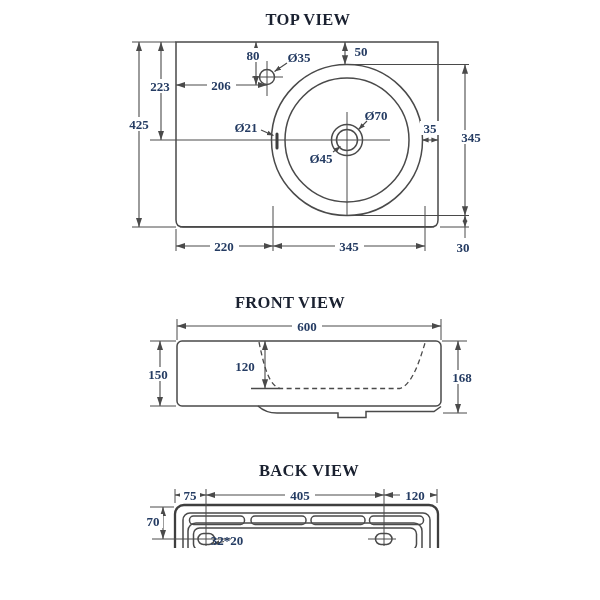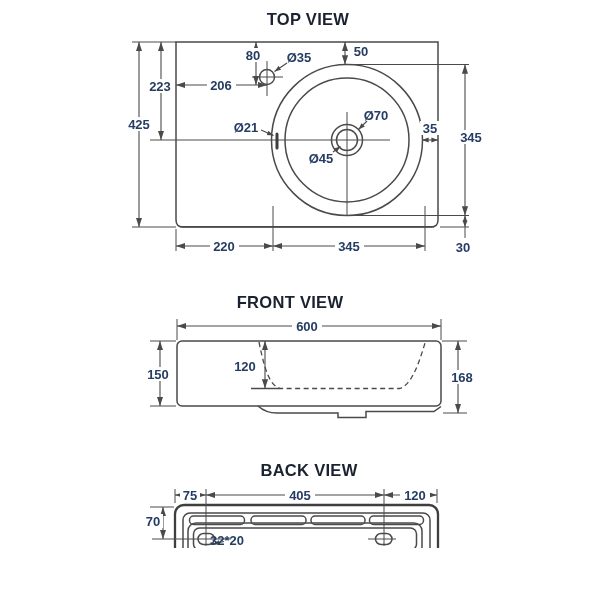--- a/index.html
+++ b/index.html
@@ -1,20 +1,20 @@
 <!DOCTYPE html>
 <html style="--line: #4a4a4a; --outline: #3e3e3e; --dim_text: #253c63; --title_text: #1a2130; --bg: #ffffff;"><head>
 <meta charset="utf-8">
 <style>
   :root{
     --line:#4a4a4a; --outline:#3e3e3e; --dim_text:#253c63; --title_text:#1a2130; --bg:#ffffff;
   }
   html,body{margin:0;padding:0;background:#fff;}
   .canvas{width:600px;height:548px;background:var(--bg);position:relative;overflow:hidden;
-          font-family:Liberation Sans, sans-serif;}
+          font-family:Liberation Serif, serif;}
   svg{position:absolute;left:0;top:0;}
   .ln{stroke:var(--line);fill:none;stroke-width:1.5;}
   .thk{stroke:var(--outline);fill:none;stroke-width:2.3;}
   .thin{stroke:var(--line);fill:none;stroke-width:1;}
   .dim{stroke:var(--line);fill:none;stroke-width:1.1;}
   .dash{stroke:var(--line);fill:none;stroke-width:1.3;stroke-dasharray:5 3.5;}
   .ah{fill:var(--line);}
   .bg{fill:var(--bg);}
   .dt{fill:var(--dim_text);font-size:13px;font-weight:700;text-anchor:middle;dominant-baseline:central;}
   .vt{fill:var(--title_text);font-size:16.5px;font-weight:700;text-anchor:middle;dominant-baseline:central;letter-spacing:0.3px;}

